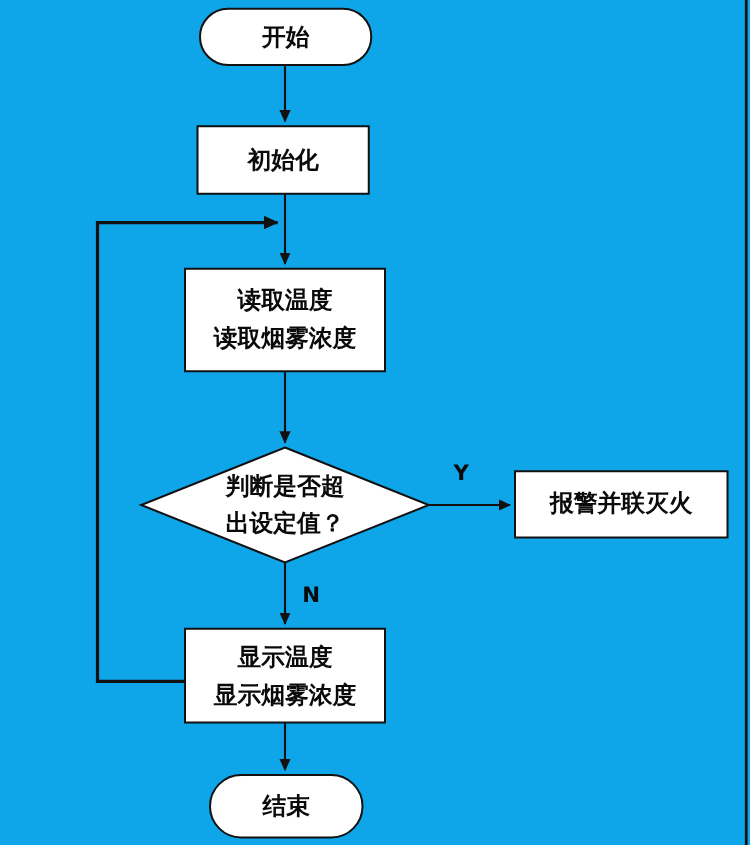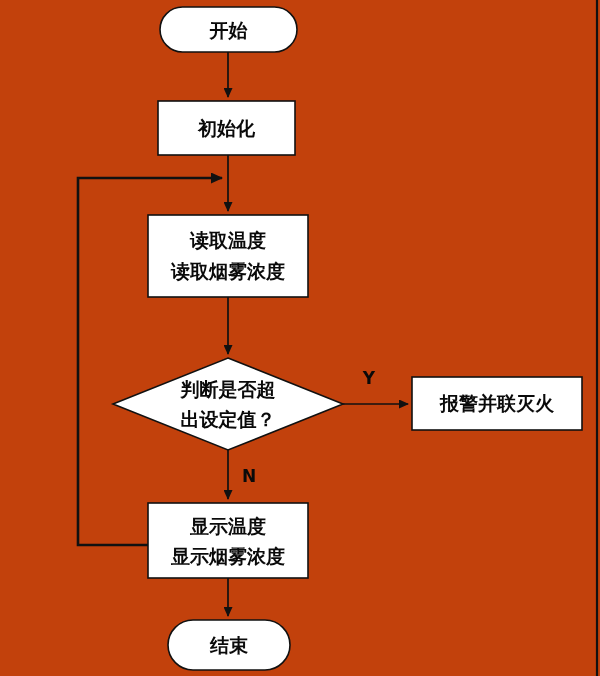--- a/index.html
+++ b/index.html
@@ -8,21 +8,21 @@
     padding: 0;
     background: #ffffff;
   }
   body {
     font-family: "DejaVu Sans", "Liberation Sans", sans-serif;
   }
   #page {
     position: relative;
     width: 600px;
     height: 676px;
-    background: #c2410c;
+    background: #0ea5e9;
     overflow: hidden;
   }
   #flow-svg {
     position: absolute;
     left: 0;
     top: 0;
     width: 600px;
     height: 676px;
   }
   .node-text {

